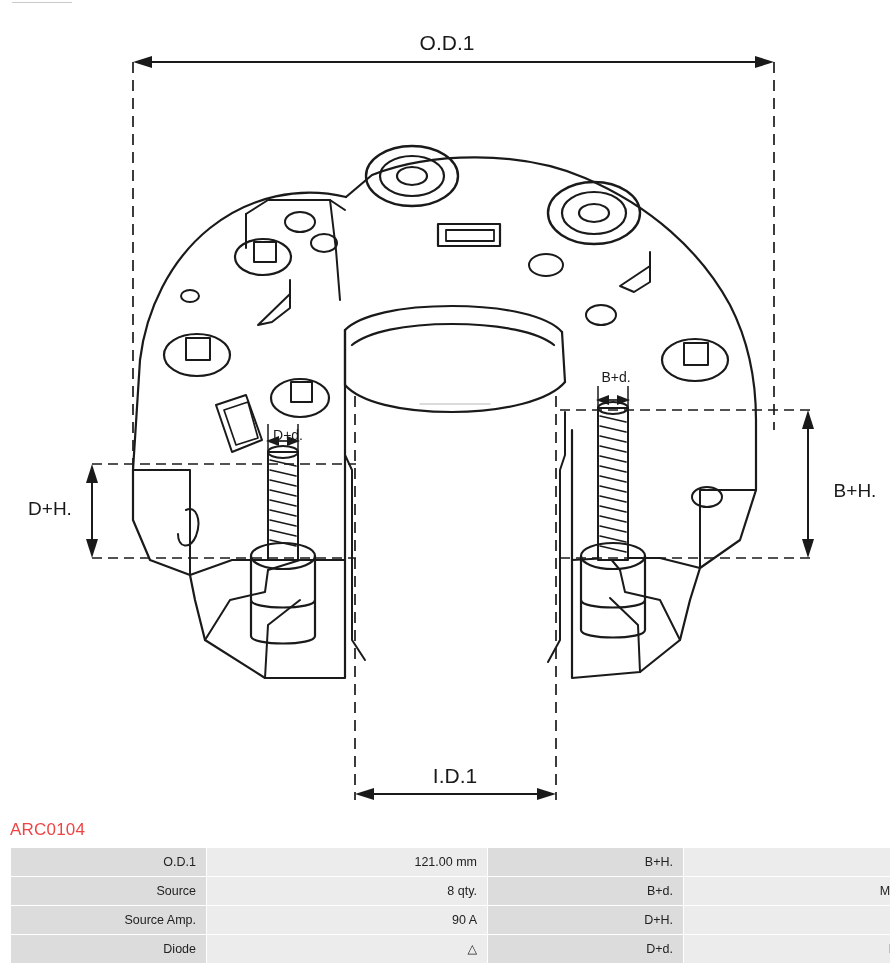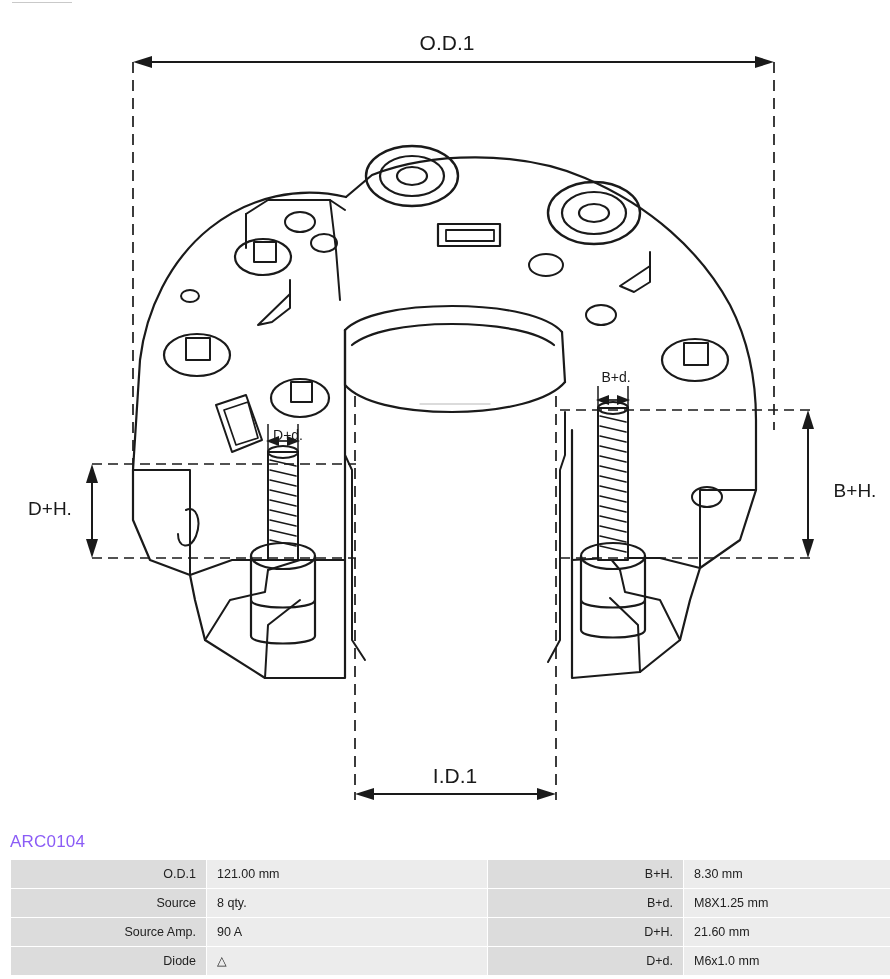--- a/index.html
+++ b/index.html
@@ -21,24 +21,24 @@
     height: 820px;
   }
   #diagram-svg {
     display: block;
   }
   .dim-label {
     font-family: "Liberation Sans", sans-serif;
     fill: #1a1a1a;
   }
   #part-number {
-    color: #8b5cf6;
+    color: #ef4444;
     font-size: 17px;
     font-family: "Liberation Sans", sans-serif;
-    margin: 12px 0 7px 10px;
+    margin: 0 0 7px 10px;
     letter-spacing: 0.2px;
   }
   #spec-table {
     border-collapse: collapse;
     width: 870px;
     margin-left: 10px;
     table-layout: fixed;
   }
   #spec-table td {
     border: 1px solid #ffffff;
@@ -48,21 +48,21 @@
     vertical-align: middle;
   }
   td.key {
     background: #dcdcdc;
     text-align: right;
     color: #222222;
     width: 175px;
   }
   td.val {
     background: #ececec;
-    text-align: left;
+    text-align: right;
     color: #222222;
     width: 260px;
   }
   .tri {
     font-size: 13px;
     line-height: 1;
   }
   .topline {
     position: absolute;
     left: 12px;

